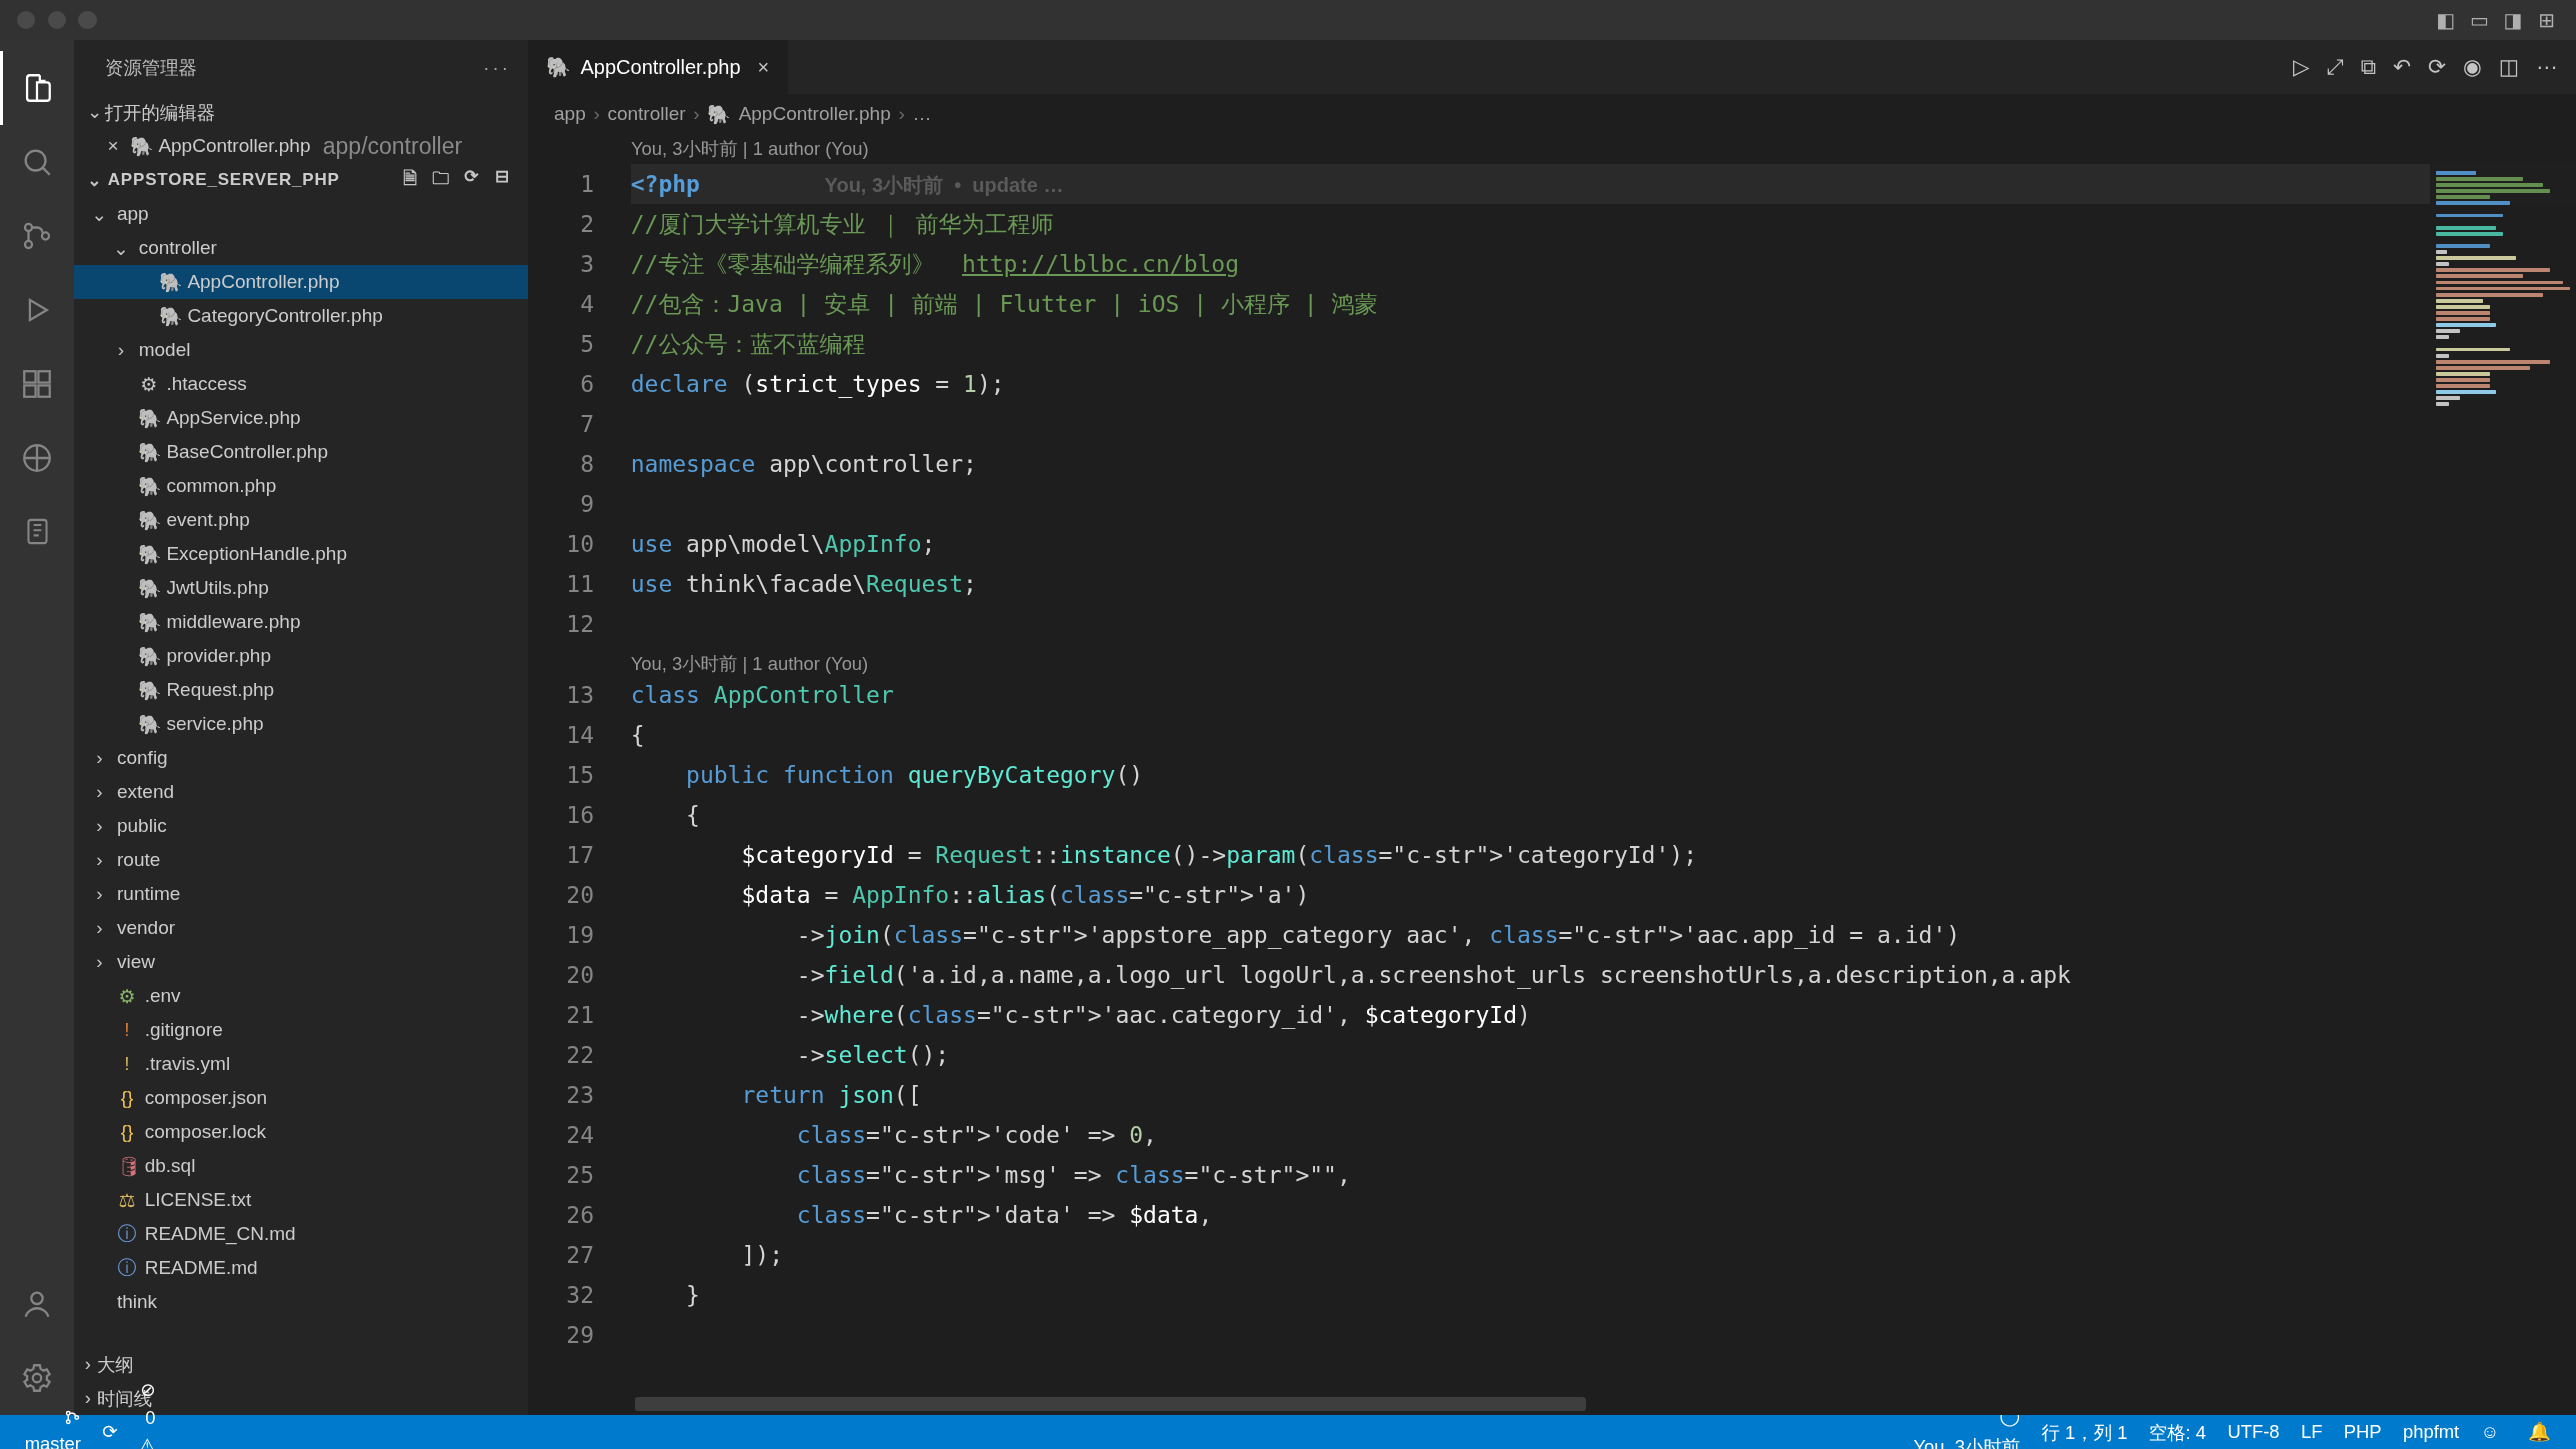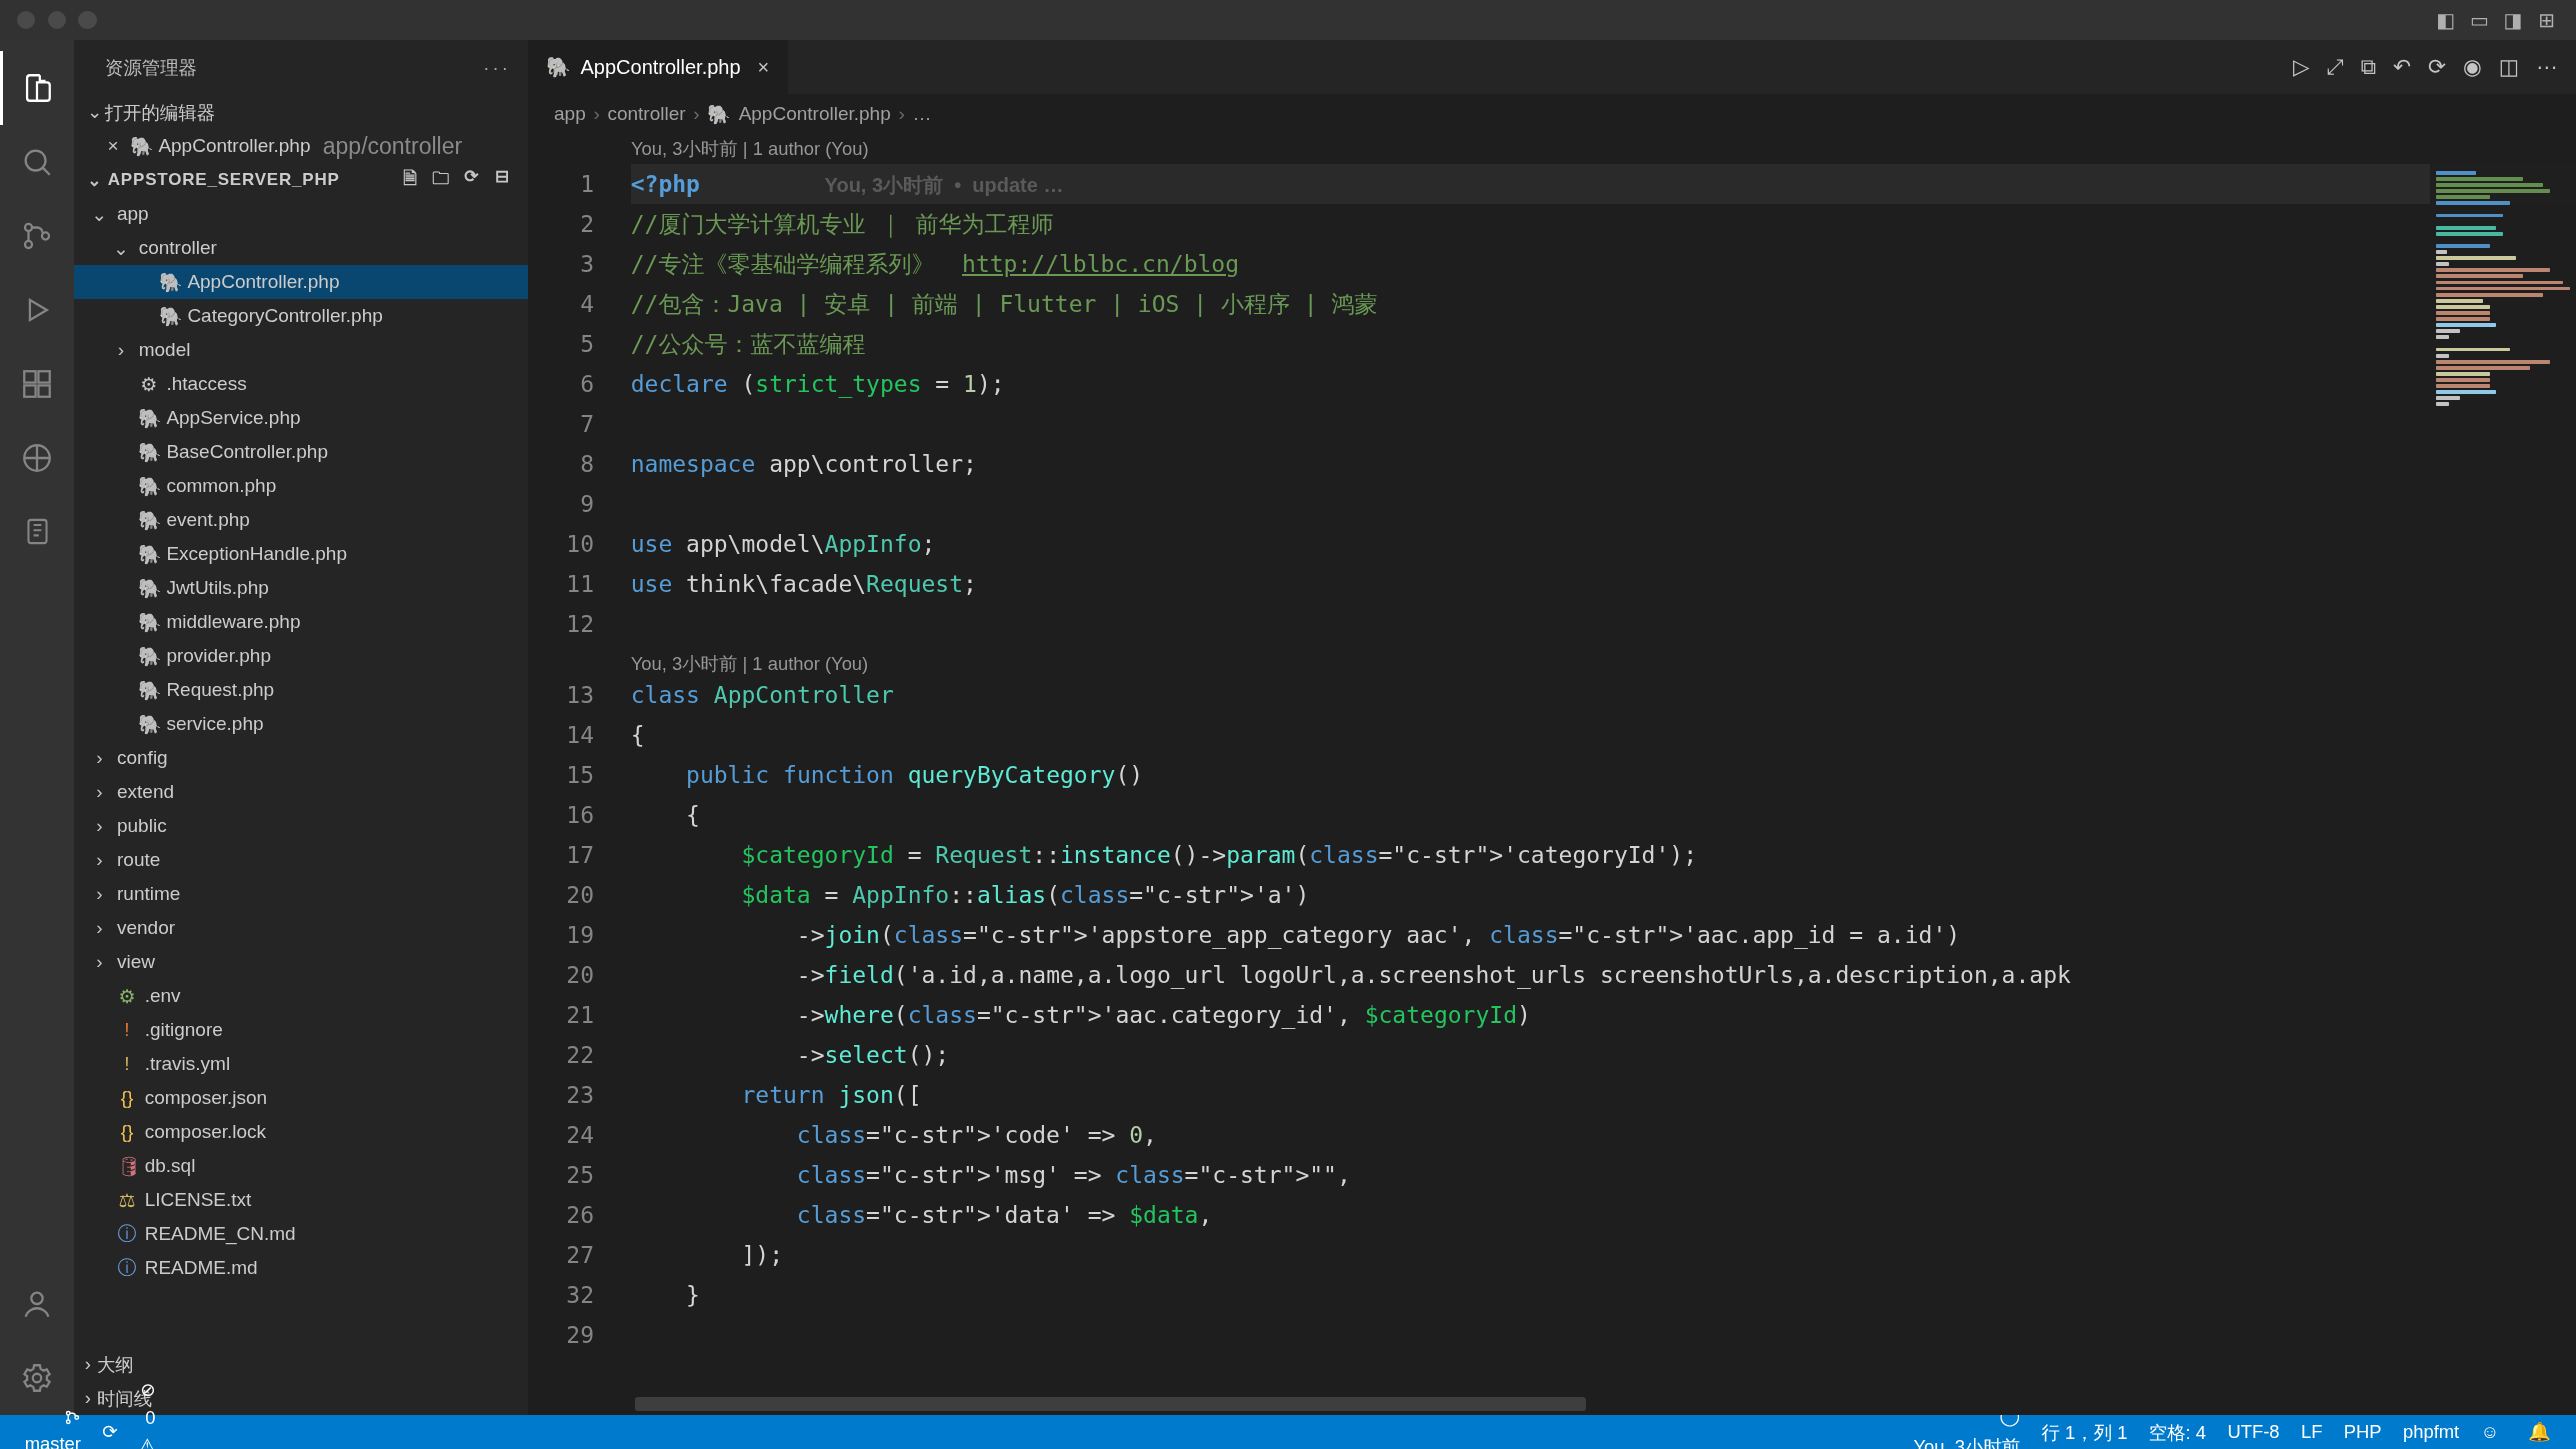--- a/index.html
+++ b/index.html
@@ -138,21 +138,21 @@
 .gutter .lens-gap { height:31px; }
 
 
 .blame { color:#5a5a5a; font-family:-apple-system,sans-serif; font-size:20px; }
 
 
 .c-kw { color:#569cd6; }
 .c-cm { color:#6a9955; }
 .c-cls { color:#4ec9b0; }
 .c-fn { color:#5eead4; }
-.c-var { color:#22c55e; }
+.c-var { color:#ffffff; }
 .c-num { color:#b5cea8; }
 .c-link { color:#6a9955; text-decoration:underline; }
 
 
 .minimap {
   position:absolute; top:0; right:0; width:146px; height:100%;
   background:#1e1e1e; opacity:.9; padding:4.6px 6.1px;
 }
 .minimap .ml { height:3.8px; margin:2.3px 0; border-radius:0.8px; }
 
@@ -429,20 +429,24 @@
         </div>
         <div class="tree-row" style="padding-left: 15.3px;">
           <span class="chev placeholder">·</span>
           <span class="file-ico ico-md">ⓘ</span>
           <span>README_CN.md</span>
         </div>
         <div class="tree-row" style="padding-left: 15.3px;">
           <span class="chev placeholder">·</span>
           <span class="file-ico ico-md">ⓘ</span>
           <span>README.md</span>
+        </div>
+        <div class="tree-row" style="padding-left: 15.3px;">
+          <span class="chev placeholder">·</span>
+          <span>think</span>
         </div>
       </div>
 
     <div class="sidebar-bottom">
       <div class="panel-row">
         <span class="chev">›</span>
         <span>大纲</span>
       </div>
       <div class="panel-row">
         <span class="chev">›</span>

